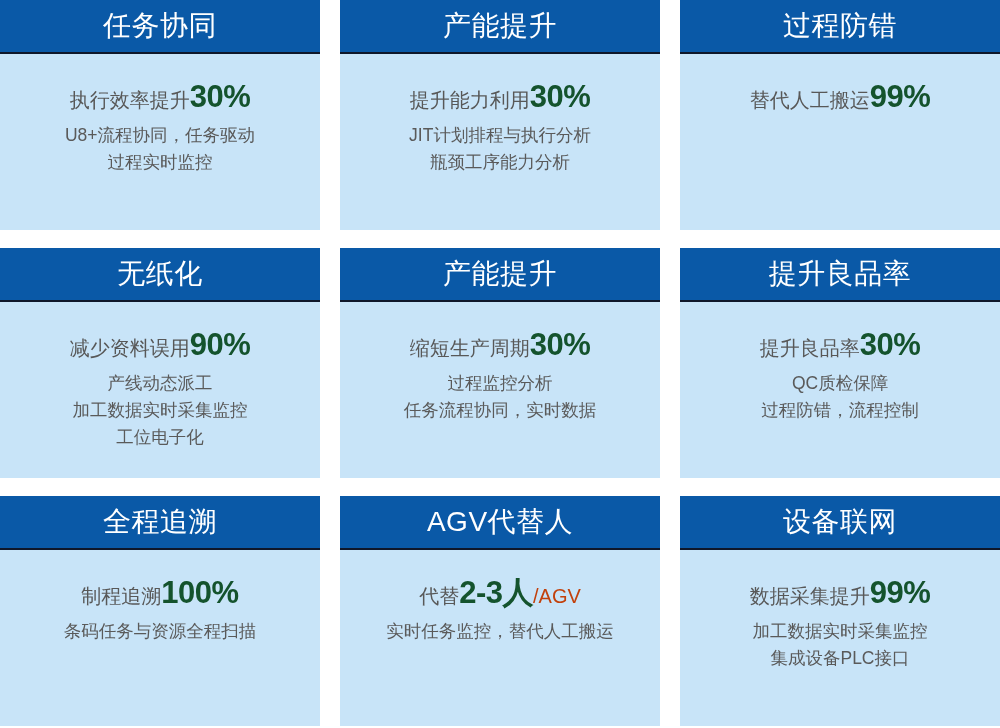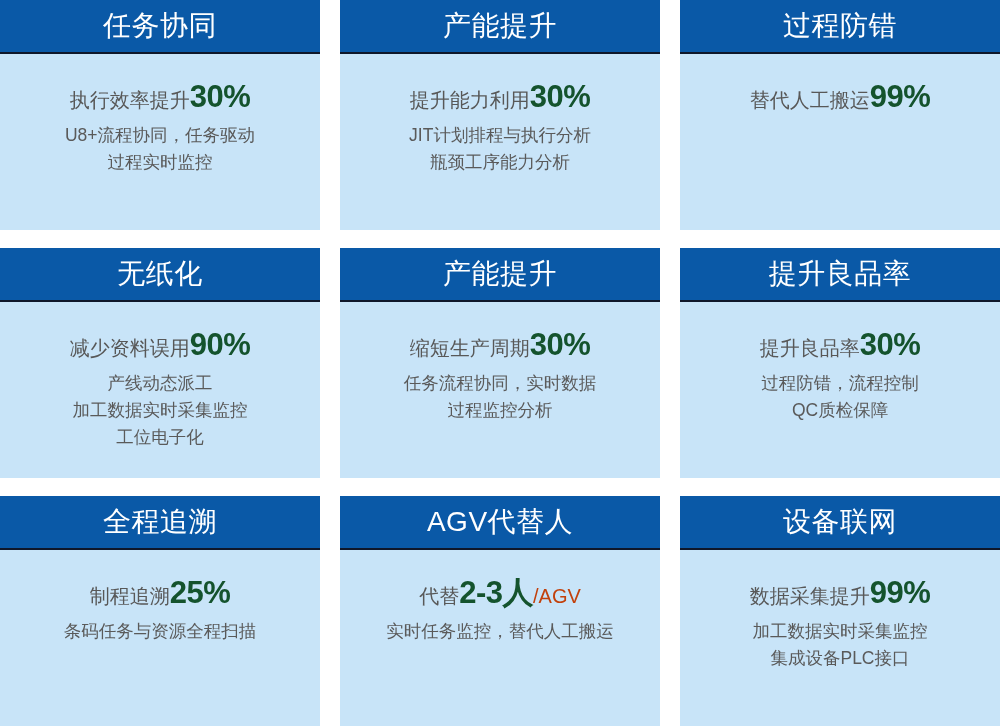--- a/index.html
+++ b/index.html
@@ -157,48 +157,48 @@
     <div class="card">
       <div class="card-header">
         <div class="card-title">产能提升</div>
       </div>
       <div class="card-body">
         <div class="metric-line">
           <span class="metric-prefix">缩短生产周期</span>
           <span class="metric-value">30%</span>
         </div>
         <div class="desc">
+          <div>过程监控分析</div>
           <div>任务流程协同，实时数据</div>
-          <div>过程监控分析</div>
         </div>
       </div>
     </div>
     <div class="card">
       <div class="card-header">
         <div class="card-title">提升良品率</div>
       </div>
       <div class="card-body">
         <div class="metric-line">
           <span class="metric-prefix">提升良品率</span>
           <span class="metric-value">30%</span>
         </div>
         <div class="desc">
+          <div>QC质检保障</div>
           <div>过程防错，流程控制</div>
-          <div>QC质检保障</div>
         </div>
       </div>
     </div>
     <div class="card">
       <div class="card-header">
         <div class="card-title">全程追溯</div>
       </div>
       <div class="card-body">
         <div class="metric-line">
           <span class="metric-prefix">制程追溯</span>
-          <span class="metric-value">25%</span>
+          <span class="metric-value">100%</span>
         </div>
         <div class="desc">
           <div>条码任务与资源全程扫描</div>
         </div>
       </div>
     </div>
     <div class="card">
       <div class="card-header">
         <div class="card-title">AGV代替人</div>
       </div>

